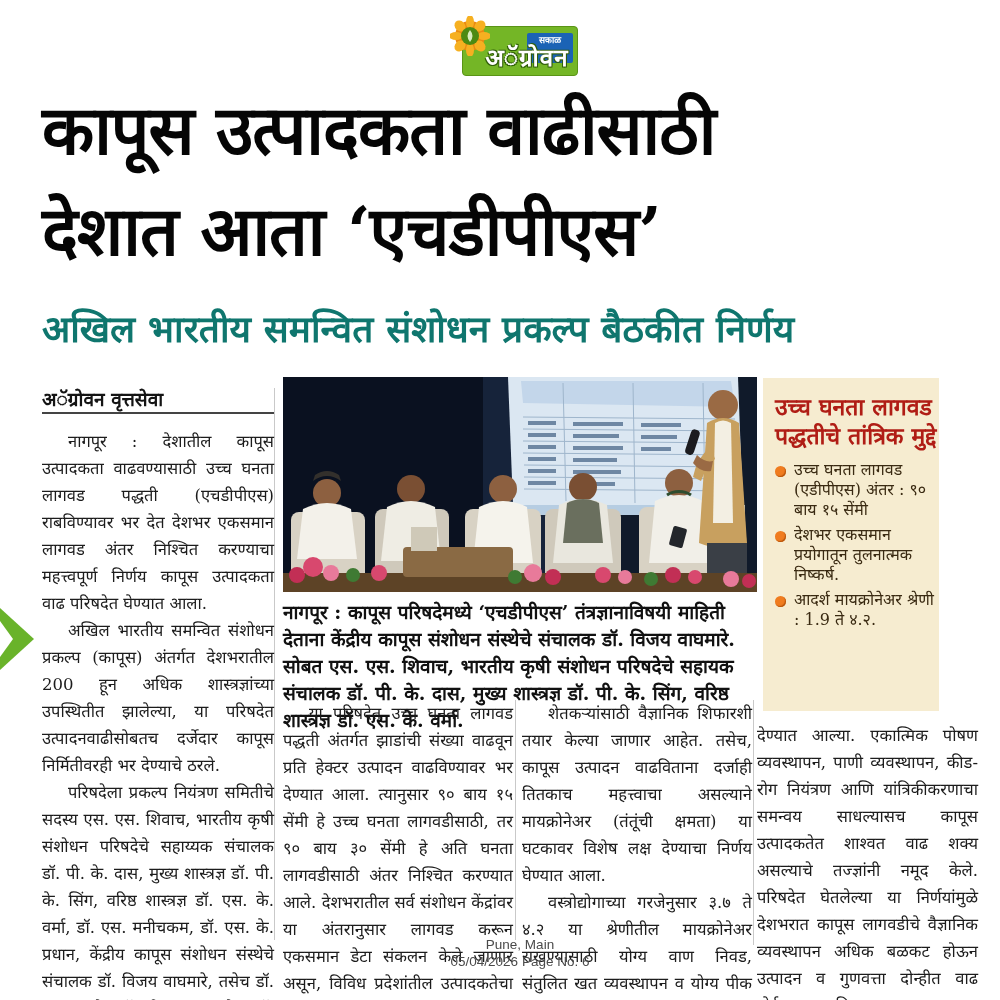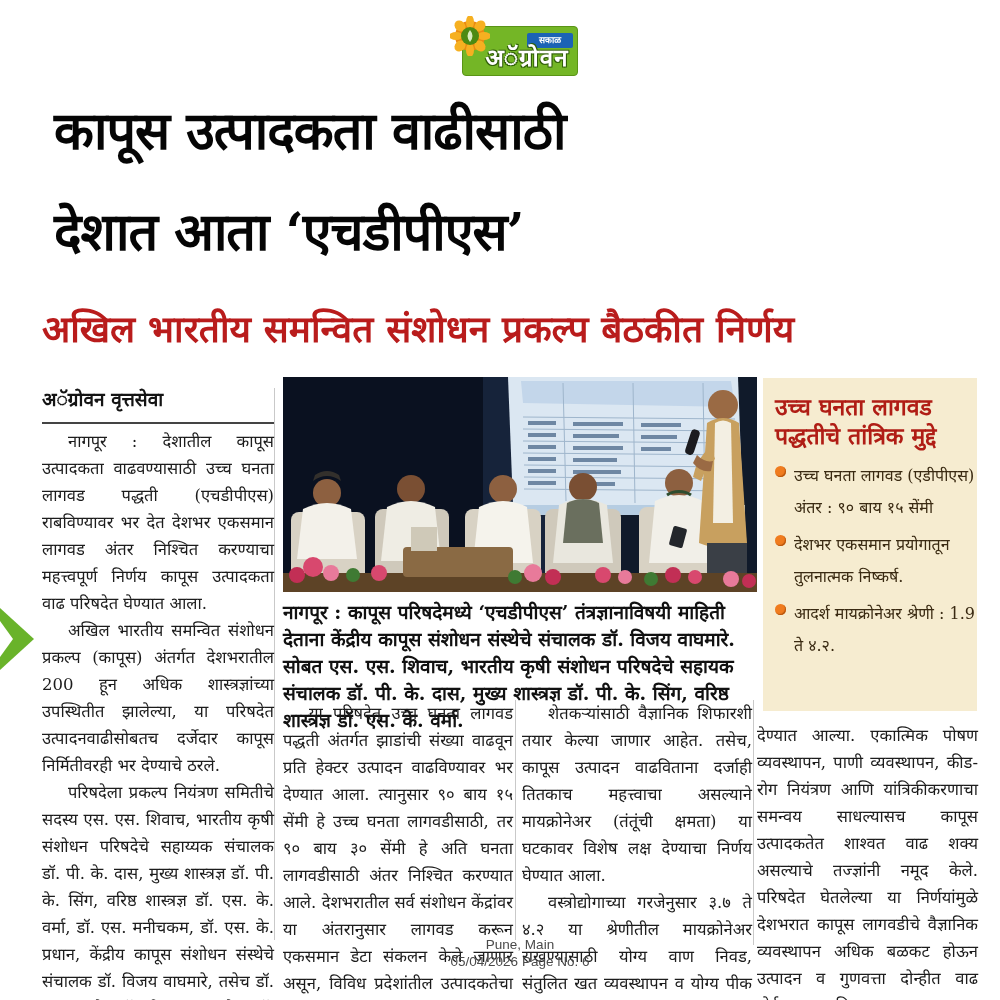--- a/index.html
+++ b/index.html
@@ -3,51 +3,51 @@
 <meta charset="utf-8">
 <style>
   * { margin: 0; padding: 0; box-sizing: border-box; }
   html,body { width:1000px; height:1000px; background:#ffffff; }
   body { position:relative; font-family:"DejaVu Serif","Liberation Serif",serif; color:#141414; overflow:hidden; }
 
   
   .masthead { position:absolute; left:452px; top:22px; width:126px; height:54px; }
   .logo-box { position:absolute; left:10px; top:4px; width:116px; height:50px; background:#74b626; border-radius:4px; border:1px solid #5a9416; }
   .logo-text { position:absolute; left:14px; bottom:2px; width:100px; text-align:center; font-size:24px; font-weight:bold; color:#ffffff; text-shadow:1px 1px 0 #2f5d08, -1px 1px 0 #2f5d08, 1px -1px 0 #2f5d08; letter-spacing:1px;margin-top:13px; }
-  .logo-tag { position:absolute; right:4px; top:6px; width:46px; height:15px; background:#1b63b5; border-radius:2px; color:#fff; font-family:"Liberation Sans",sans-serif; font-size:9px; font-weight:bold; text-align:center; line-height:15px; }
+  .logo-tag { position:absolute; right:4px; top:6px; width:46px; height:30px; background:#1b63b5; border-radius:2px; color:#fff; font-family:"Liberation Sans",sans-serif; font-size:9px; font-weight:bold; text-align:center; line-height:15px; }
   .logo-emblem { position:absolute; left:-2px; top:-6px; }
 
   
-  .headline { position:absolute; left:42px; top:80px; width:930px; font-size:52px; font-weight:bold; line-height:101px; color:#050505; letter-spacing:-1px;margin-left:12px; }
-  .subheadline { position:absolute; left:42px; top:302px; width:930px; font-size:37px; font-weight:bold; color:#b91c1c; }
-
-  .byline { position:absolute; left:42px; top:386px; width:232px; font-size:19px; font-weight:bold; padding-bottom:10px; border-bottom:2px solid #444; }
+  .headline { position:absolute; left:42px; top:80px; width:930px; font-size:68px; font-weight:bold; line-height:101px; color:#050505; letter-spacing:-1px; }
+  .subheadline { position:absolute; left:42px; top:302px; width:930px; font-size:37px; font-weight:bold; color:#0f766e; }
+
+  .byline { position:absolute; left:42px; top:386px; width:232px; font-size:19px; font-weight:bold; border-bottom:2px solid #444; }
 
   
   .col { position:absolute; font-size:16.5px; line-height:27px; text-align:justify; color:#1c1c1c; }
   .col p { text-indent:26px; }
   .col1 { left:42px; top:428px; width:232px; }
   .col2 { left:283px; top:700px; width:230px; }
   .col3 { left:522px; top:700px; width:230px; }
   .col4 { left:757px; top:722px; width:221px; }
 
   .vrule { position:absolute; width:1px; background:#c9c9c9; }
   .vr1 { left:274px; top:388px; height:552px; }
   .vr2 { left:515px; top:700px; height:240px; }
   .vr3 { left:753px; top:700px; height:245px; }
 
   
   .photo { position:absolute; left:283px; top:377px; width:474px; height:215px; background:#0c1320; overflow:hidden; }
   .caption { position:absolute; left:283px; top:599px; width:474px; font-size:19px; font-weight:bold; line-height:27px; color:#111; }
 
   
-  .infobox { position:absolute; left:763px; top:378px; width:214px; height:333px; background:#f6ecd0; padding:14px 0 10px 12px; }
+  .infobox { position:absolute; left:763px; top:378px; width:176px; height:333px; background:#f6ecd0; padding:14px 0 10px 12px; }
   .infobox-title { font-size:23px; line-height:29px; font-weight:bold; color:#b01d15; margin-bottom:10px; }
   .infobox ul { list-style:none; }
-  .infobox li { display:flex; gap:8px; font-size:16px; line-height:32px; color:#3a2a12; margin-bottom:5px; font-weight:500; }
+  .infobox li { display:flex; gap:8px; font-size:16px; line-height:20px; color:#3a2a12; margin-bottom:5px; font-weight:500; }
   .dot { flex:0 0 auto; width:11px; height:11px; border-radius:50%; background:#f07c1f; margin-top:6px; box-shadow:inset -1px -1px 1px #b5540c; }
 
   
   .footer { position:absolute; left:0; top:936px; width:1040px; text-align:center; font-family:"Liberation Sans",sans-serif; font-size:13.5px; line-height:17px; color:#4a4a4a; }
 
   
   .chevron { position:absolute; left:0; top:608px; }
 </style>
 </head>
 <body>

